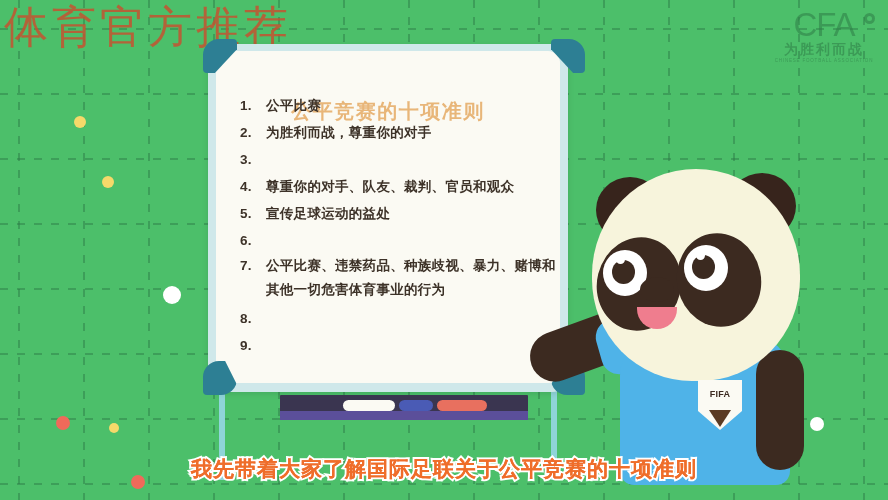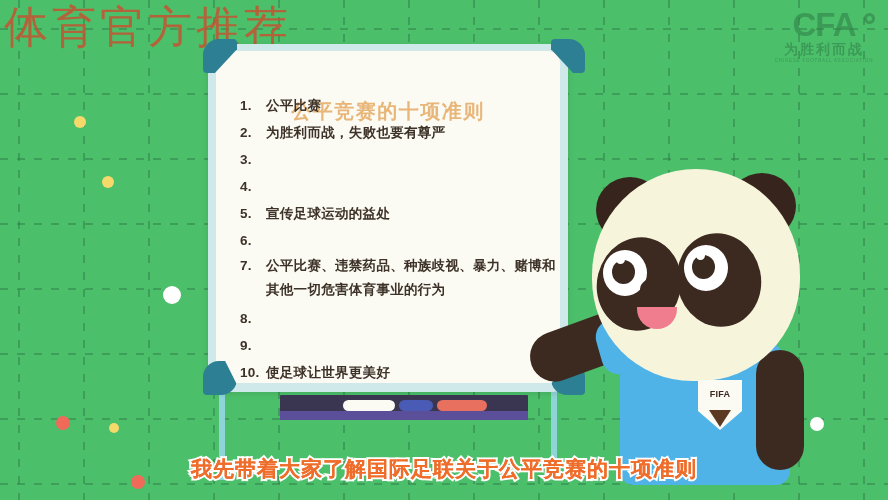--- a/index.html
+++ b/index.html
@@ -20,21 +20,21 @@
   
   .watermark{
     position:absolute;left:4px;top:-2px;
     font-family:"Liberation Serif","DejaVu Serif",serif;
     font-size:44px;letter-spacing:4px;color:#c9502f;opacity:.82;
     white-space:nowrap;
   }
 
   
   .cfa{position:absolute;right:10px;top:8px;width:108px;height:62px;opacity:.55;}
-  .cfa-main{font-family:"Liberation Sans",sans-serif;font-weight:bold;font-size:33px;
+  .cfa-main{font-family:"Liberation Sans",sans-serif;font-weight:normal;font-size:33px;
     color:#2e7d46;letter-spacing:-1px;line-height:34px;text-align:center;}
   .cfa-cn{font-size:14px;color:#2e7d46;font-weight:bold;letter-spacing:2px;text-align:center;line-height:15px;}
   .cfa-en{font-size:4.5px;color:#2e7d46;letter-spacing:.8px;text-align:center;line-height:7px;}
   .cfa-ball{position:absolute;right:3px;top:5px;width:11px;height:11px;border-radius:50%;
     background:#2e7d46;}
   .cfa-ball::after{content:"";position:absolute;left:3px;top:3px;width:5px;height:5px;
     border-radius:50%;background:#4cbf6a;}
 
   
   .easel-leg{position:absolute;background:#8fd4d8;}
@@ -184,48 +184,45 @@
   <div class="clip bl"></div>
   <div class="clip br"></div>
 
   <div class="list" id="rule-list">
       <div class="li">
         <span class="num">1.</span>
         <span class="txt">公平比赛</span>
       </div>
       <div class="li">
         <span class="num">2.</span>
-        <span class="txt">为胜利而战，失败也要有尊严</span>
+        <span class="txt">为胜利而战，尊重你的对手</span>
       </div>
       <div class="li">
         <span class="num">3.</span>
       </div>
       <div class="li">
         <span class="num">4.</span>
+        <span class="txt">尊重你的对手、队友、裁判、官员和观众</span>
       </div>
       <div class="li">
         <span class="num">5.</span>
         <span class="txt">宣传足球运动的益处</span>
       </div>
       <div class="li">
         <span class="num">6.</span>
       </div>
       <div class="li two">
         <span class="num">7.</span>
         <span class="txt">公平比赛、违禁药品、种族歧视、暴力、赌博和其他一切危害体育事业的行为</span>
       </div>
       <div class="li">
         <span class="num">8.</span>
       </div>
       <div class="li">
         <span class="num">9.</span>
-      </div>
-      <div class="li">
-        <span class="num">10.</span>
-        <span class="txt">使足球让世界更美好</span>
       </div>
     </div>
 
   <div class="tray"></div>
   <div class="tray-bottom"></div>
   <div id="marker-layer">
       <div class="marker" style="left: 343px; width: 52px; background: rgb(251, 250, 243);"></div>
       <div class="marker" style="left: 399px; width: 34px; background: rgb(74, 91, 181);"></div>
       <div class="marker" style="left: 437px; width: 50px; background: rgb(232, 112, 95);"></div>
     </div>

